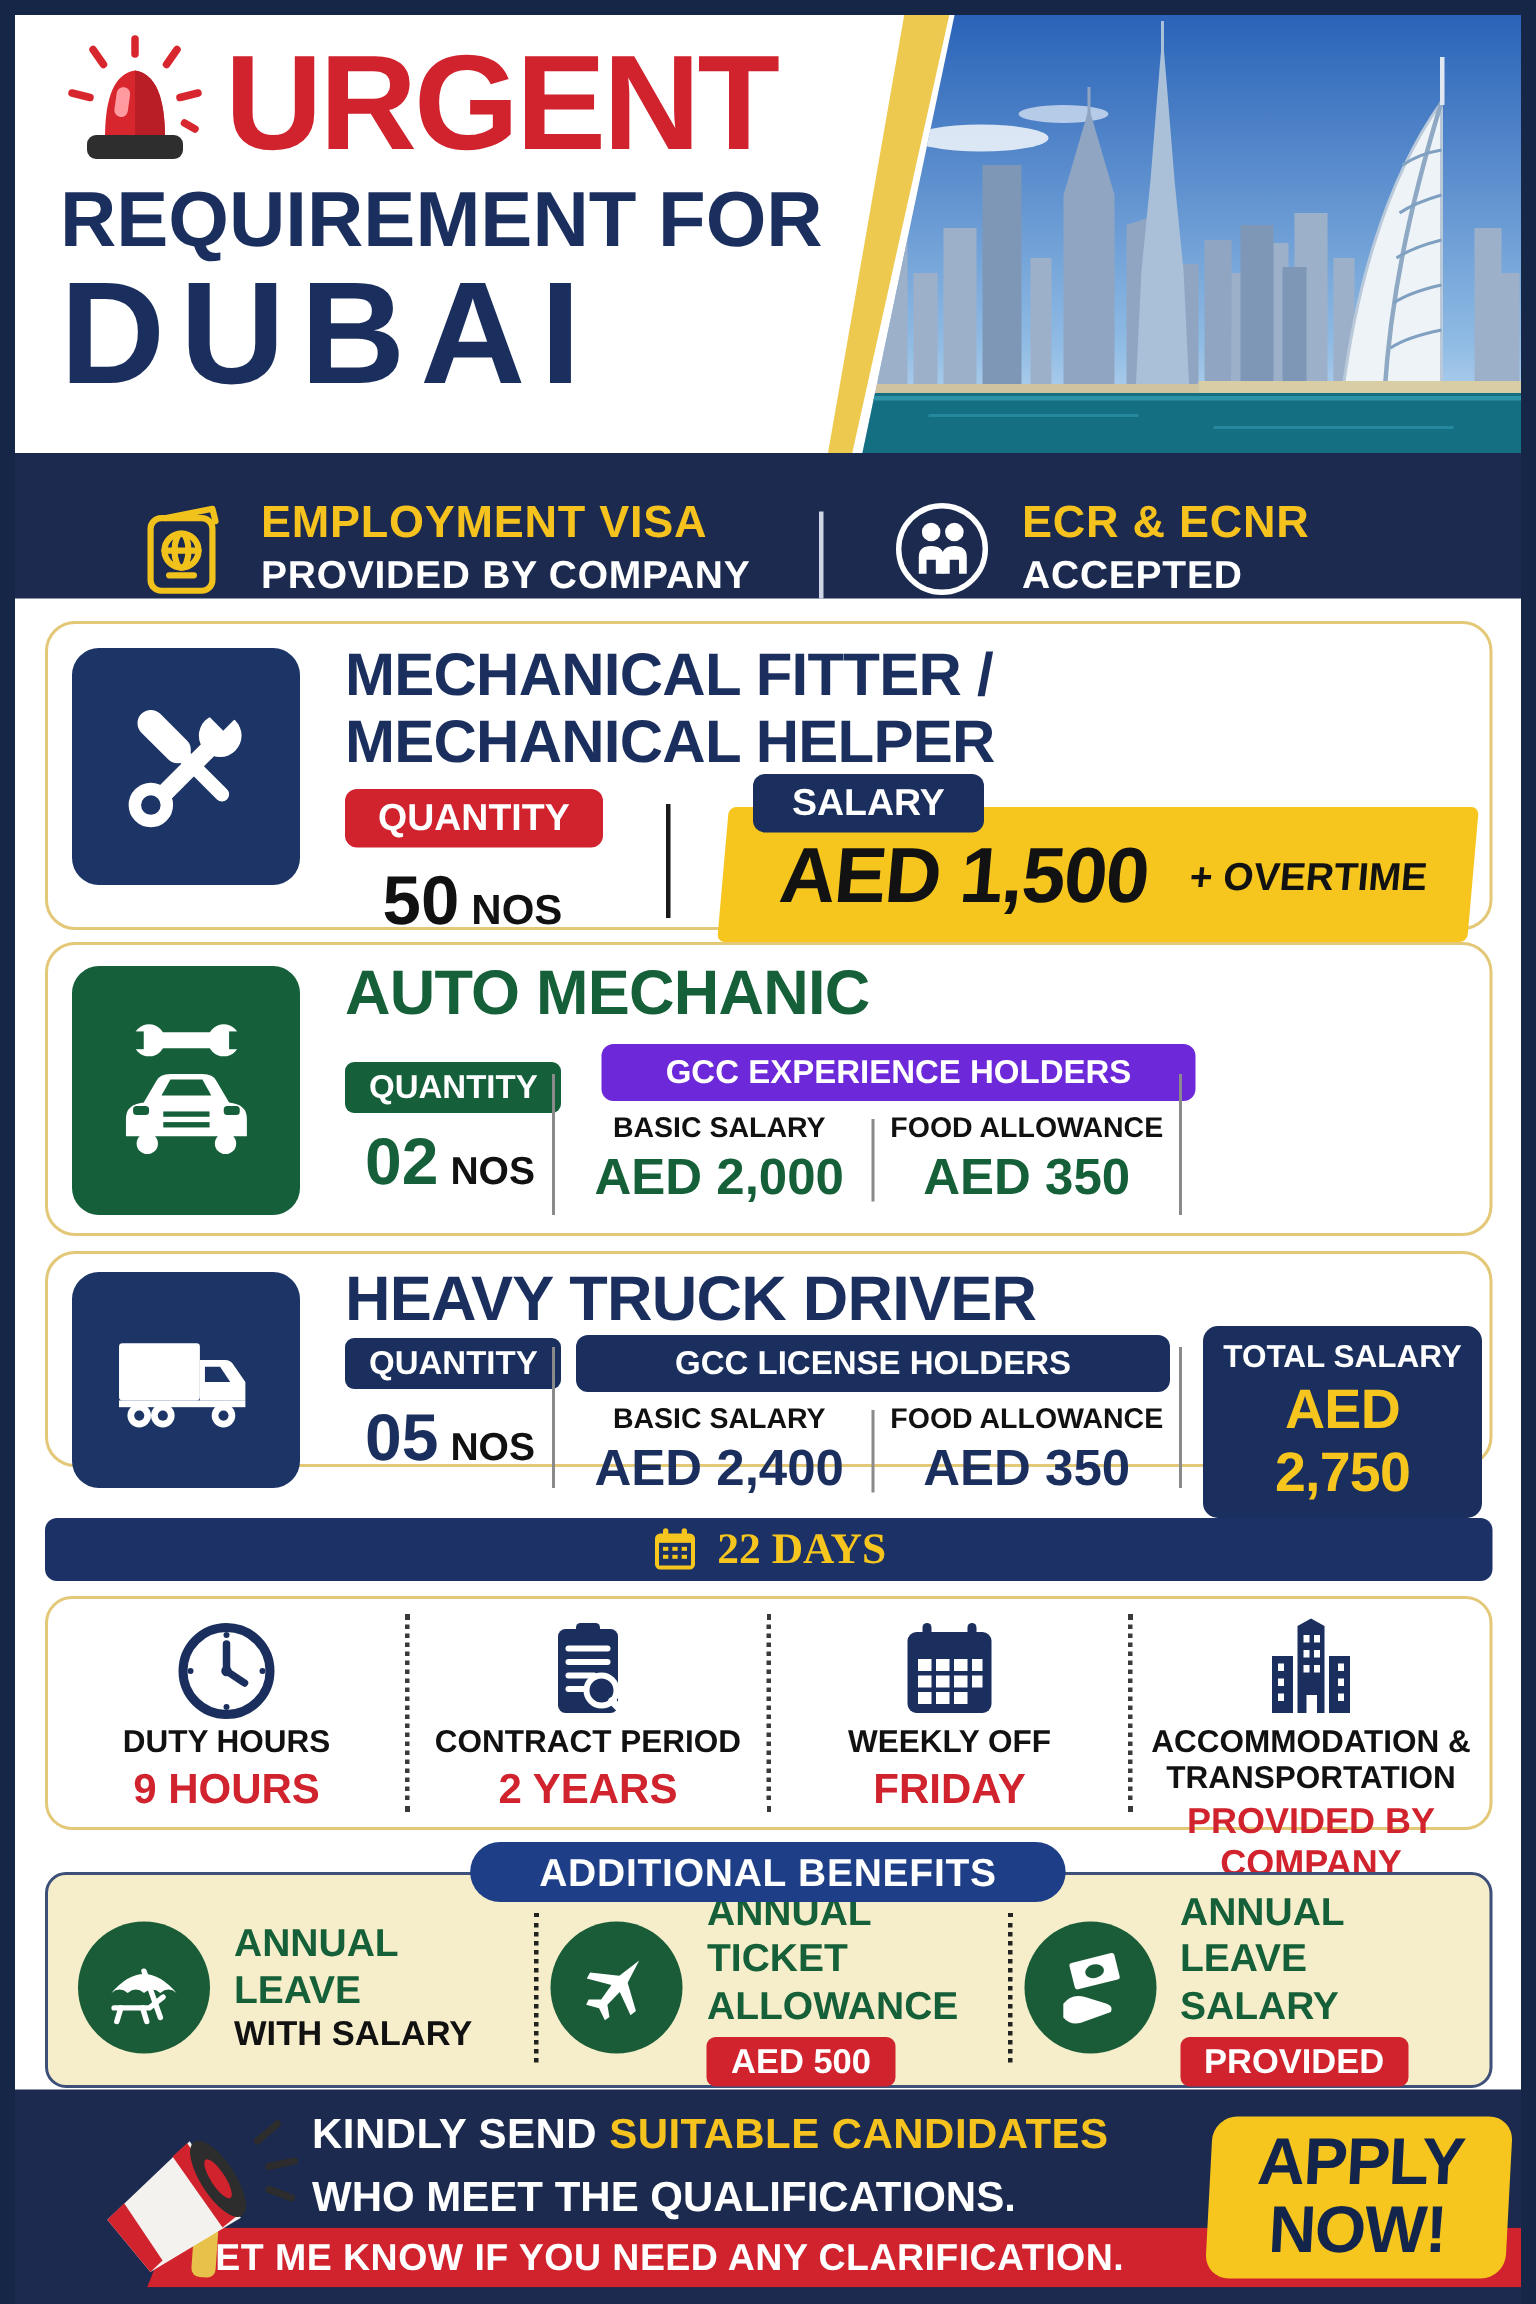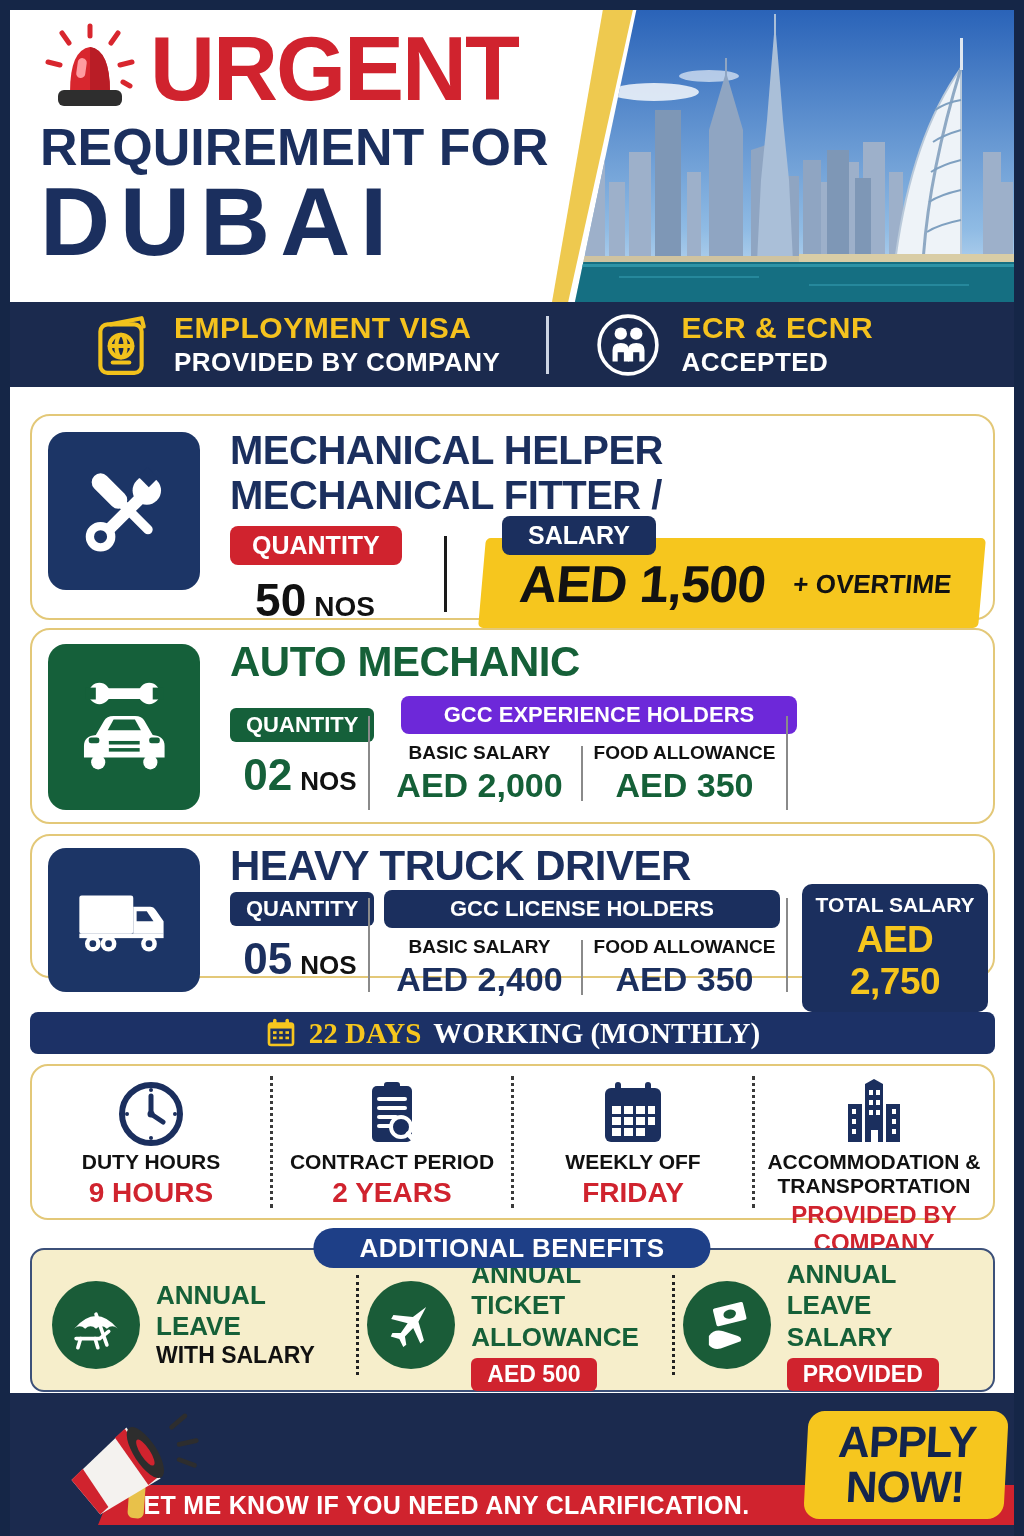--- a/index.html
+++ b/index.html
@@ -16,22 +16,22 @@
   .urgent { font-size:90px; font-weight:bold; color:#d0232e; letter-spacing:-2px; }
   .hero-l2 { font-size:52px; font-weight:bold; color:#1b2f5e; letter-spacing:0; margin-top:-4px; }
   .hero-l3 { font-size:97px; font-weight:bold; color:#1b2f5e; letter-spacing:10px; line-height:1.0; margin-top:-4px; }
   .photo-stripe { position:absolute; top:0; right:0; width:462px; height:292px;
     background:#eec94f; clip-path:polygon(11% 0,17.5% 0,3.5% 100%,0% 100%); }
   .photo { position:absolute; top:0; right:0; width:455px; height:292px;
     clip-path:polygon(17% 0,100% 0,100% 100%,3.5% 100%); }
   .photo svg { width:100%; height:100%; display:block; }
 
   
-  .visa-bar { position:absolute; top:292px; left:0; right:0; height:85px; background:#1b2a4e;
-    display:flex; align-items:center; padding:0 78px; }
+  .visa-bar { position:absolute; top:292px; left:0; right:0; height:97px; background:#1b2a4e;
+    display:flex; align-items:flex-end; padding:0 78px; }
   .vb-group { display:flex; align-items:center; gap:20px; }
   .vb-icon { width:66px; height:66px; flex:0 0 auto; }
   .vb-title { font-size:30px; font-weight:bold; color:#f5c21e; letter-spacing:0.5px; }
   .vb-sub { font-size:26px; font-weight:bold; color:#ffffff; letter-spacing:0.5px; margin-top:2px; }
   .vb-div { width:3px; height:58px; background:#cdd5e4; margin:0 46px; }
 
   
   .card { position:absolute; left:20px; right:19px; background:#fff;
     border:2px solid #e3c878; border-radius:20px; }
   .tile { position:absolute; border-radius:18px; display:flex; align-items:center; justify-content:center; }
@@ -284,22 +284,22 @@
           <line x1="30" y1="26" x2="45" y2="41" stroke-width="15"></line>
           <line x1="45" y1="41" x2="70" y2="66" stroke-width="8"></line>
           <circle cx="30" cy="72" r="9" stroke-width="7"></circle>
           <line x1="38" y1="65" x2="62" y2="41" stroke-width="10"></line>
         </g>
         <circle cx="69" cy="33" r="12" fill="#fff"></circle>
         <rect x="64" y="16" width="13" height="11" fill="#1c3566" transform="rotate(45 70 21)"></rect>
       </svg>
     </div>
     <div class="c1-title">
+      <div>MECHANICAL FITTER /</div>
       <div>MECHANICAL HELPER</div>
-      <div>MECHANICAL FITTER /</div>
     </div>
     <div class="c1-qty">
       <span class="badge badge-red">QUANTITY</span>
       <div class="qty-line">
         <span class="qty-num">50</span><span class="qty-unit">NOS</span>
       </div>
     </div>
     <div class="c1-div"></div>
     <div class="c1-salary">
       <span class="badge badge-navy">SALARY</span>
@@ -409,21 +409,20 @@
       <g fill="#f6c61e">
         <rect x="9" y="16" width="4" height="3"></rect>
             <rect x="16" y="16" width="4" height="3"></rect>
             <rect x="23" y="16" width="4" height="3"></rect>
         <rect x="9" y="22" width="4" height="3"></rect>
             <rect x="16" y="22" width="4" height="3"></rect>
             <rect x="23" y="22" width="4" height="3"></rect>
       </g>
     </svg>
     <span class="b22-hl">22 DAYS</span>
-    <span class="b22-rest">WORKING (MONTHLY)</span>
   </div>
 
   <section class="card" id="details">
     <div class="dcol">
       <div class="dicon">
         <svg viewBox="0 0 72 72">
           <circle cx="36" cy="36" r="29" stroke="#1b2f5e" stroke-width="6" fill="#fff"></circle>
           <g fill="#1b2f5e">
             <circle cx="36" cy="12" r="2"></circle>
                 <circle cx="36" cy="60" r="2"></circle>
@@ -567,20 +566,26 @@
         <polygon points="84,42 96,35 120,92 108,98" fill="#d0232e"></polygon>
         <ellipse cx="112" cy="64" rx="12" ry="31" fill="#2d2d2d" transform="rotate(-21 112 64)"></ellipse>
         <ellipse cx="112" cy="64" rx="5" ry="16" fill="#d0232e" transform="rotate(-21 112 64)"></ellipse>
       </g>
       <g stroke="#2d2d2e" stroke-width="5" stroke-linecap="round">
         <line x1="138" y1="34" x2="152" y2="22"></line>
         <line x1="146" y1="52" x2="164" y2="48"></line>
         <line x1="146" y1="68" x2="162" y2="74"></line>
       </g>
     </svg>
+    <div class="fmsg">
+      <div class="fline1">
+        <span class="w">KINDLY SEND </span><span class="y">SUITABLE CANDIDATES</span>
+      </div>
+      <div class="fline2">WHO MEET THE QUALIFICATIONS.</div>
+    </div>
     <div class="redbar">
       <span>LET ME KNOW IF YOU NEED ANY CLARIFICATION.</span>
     </div>
     <button class="apply">
       <span>APPLY</span>
       <span>NOW!</span>
     </button>
   </footer>
 
  </div>

